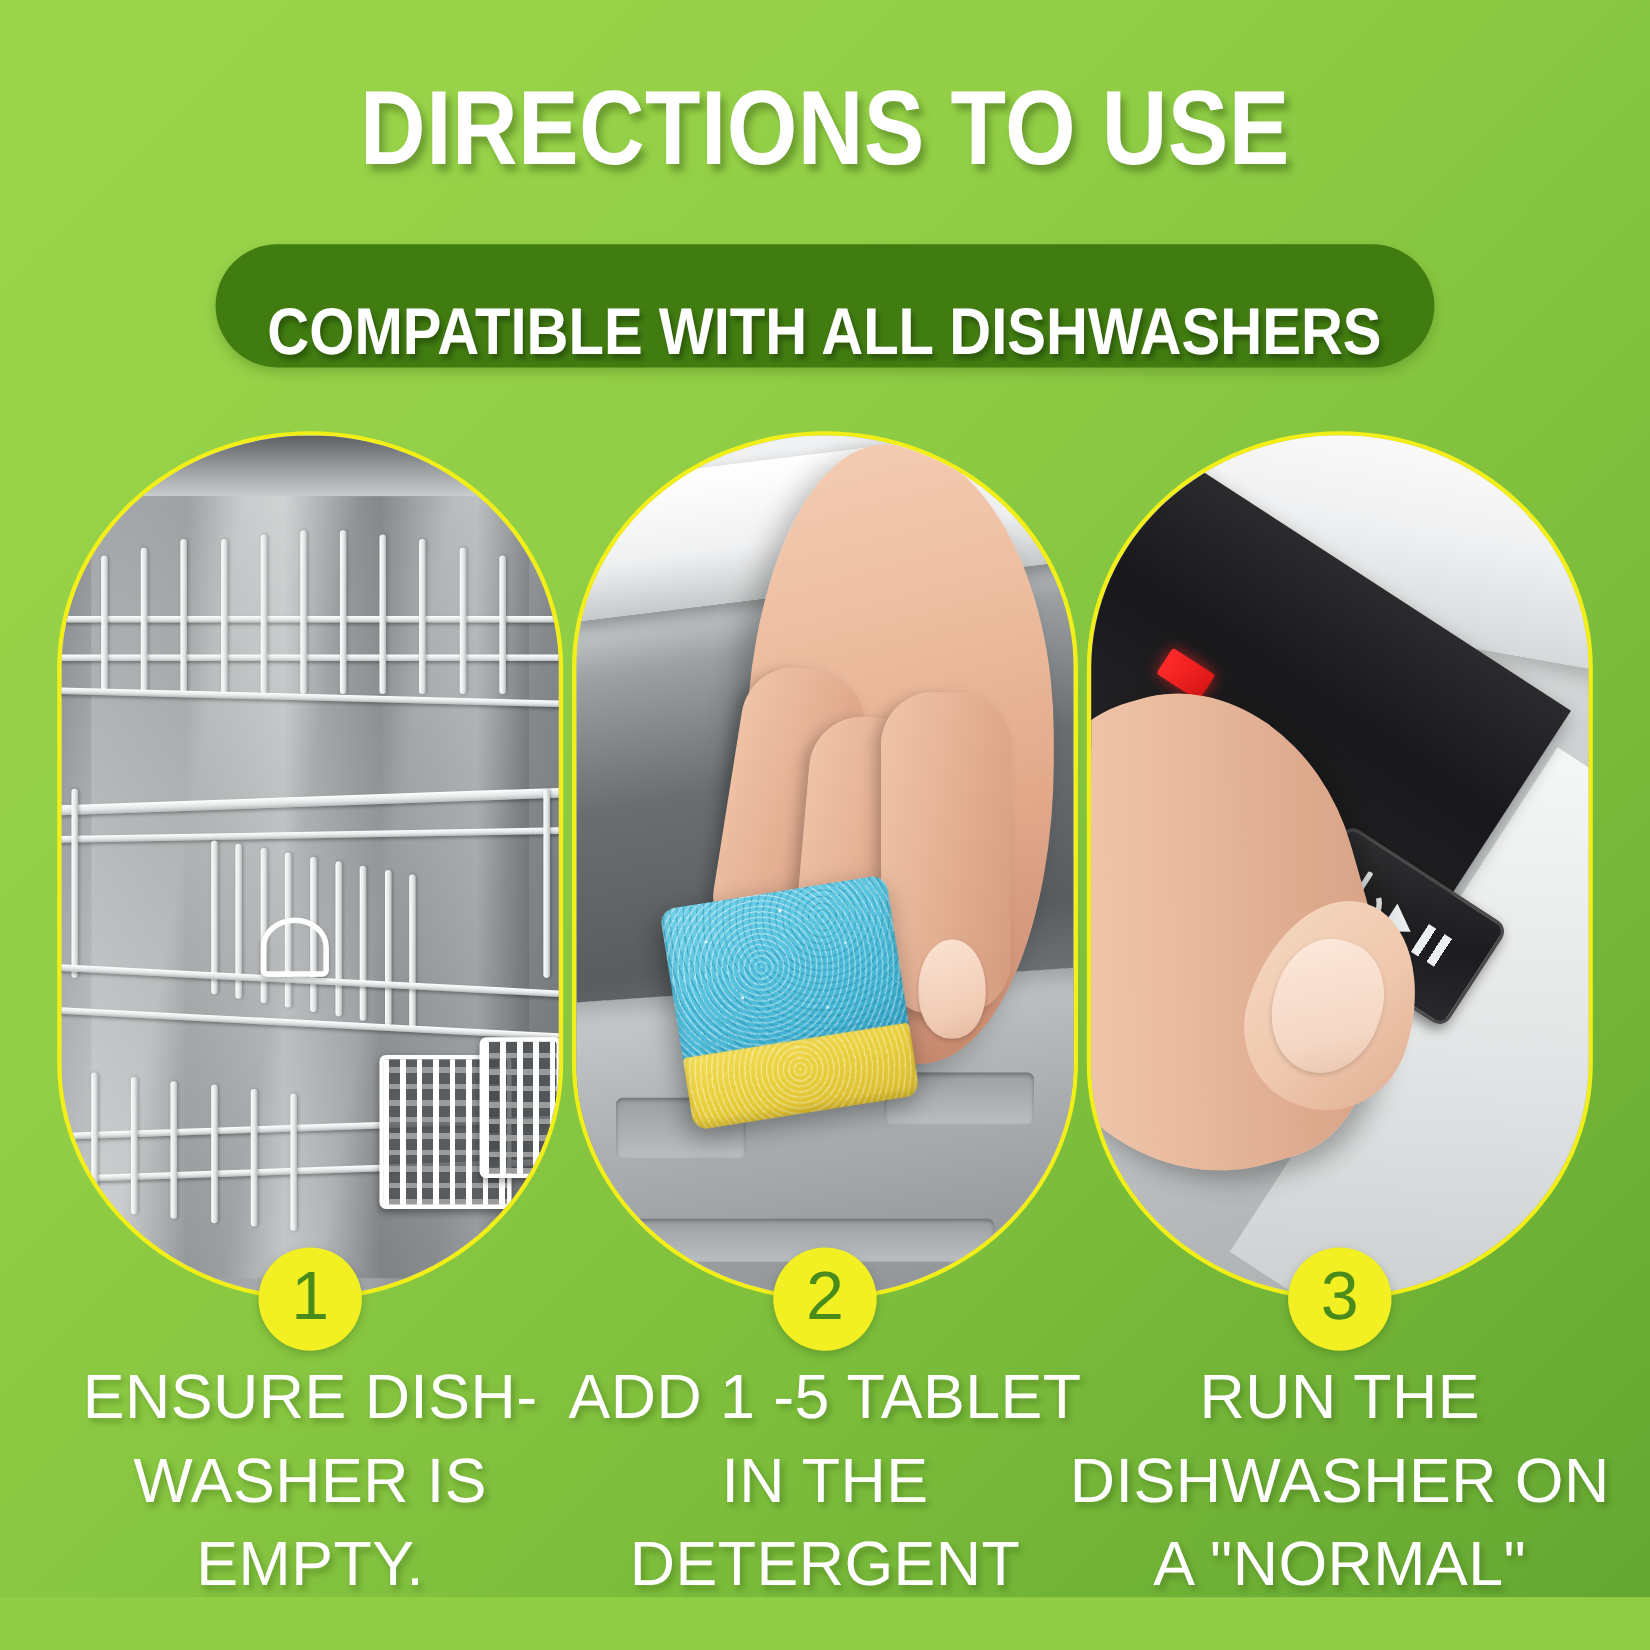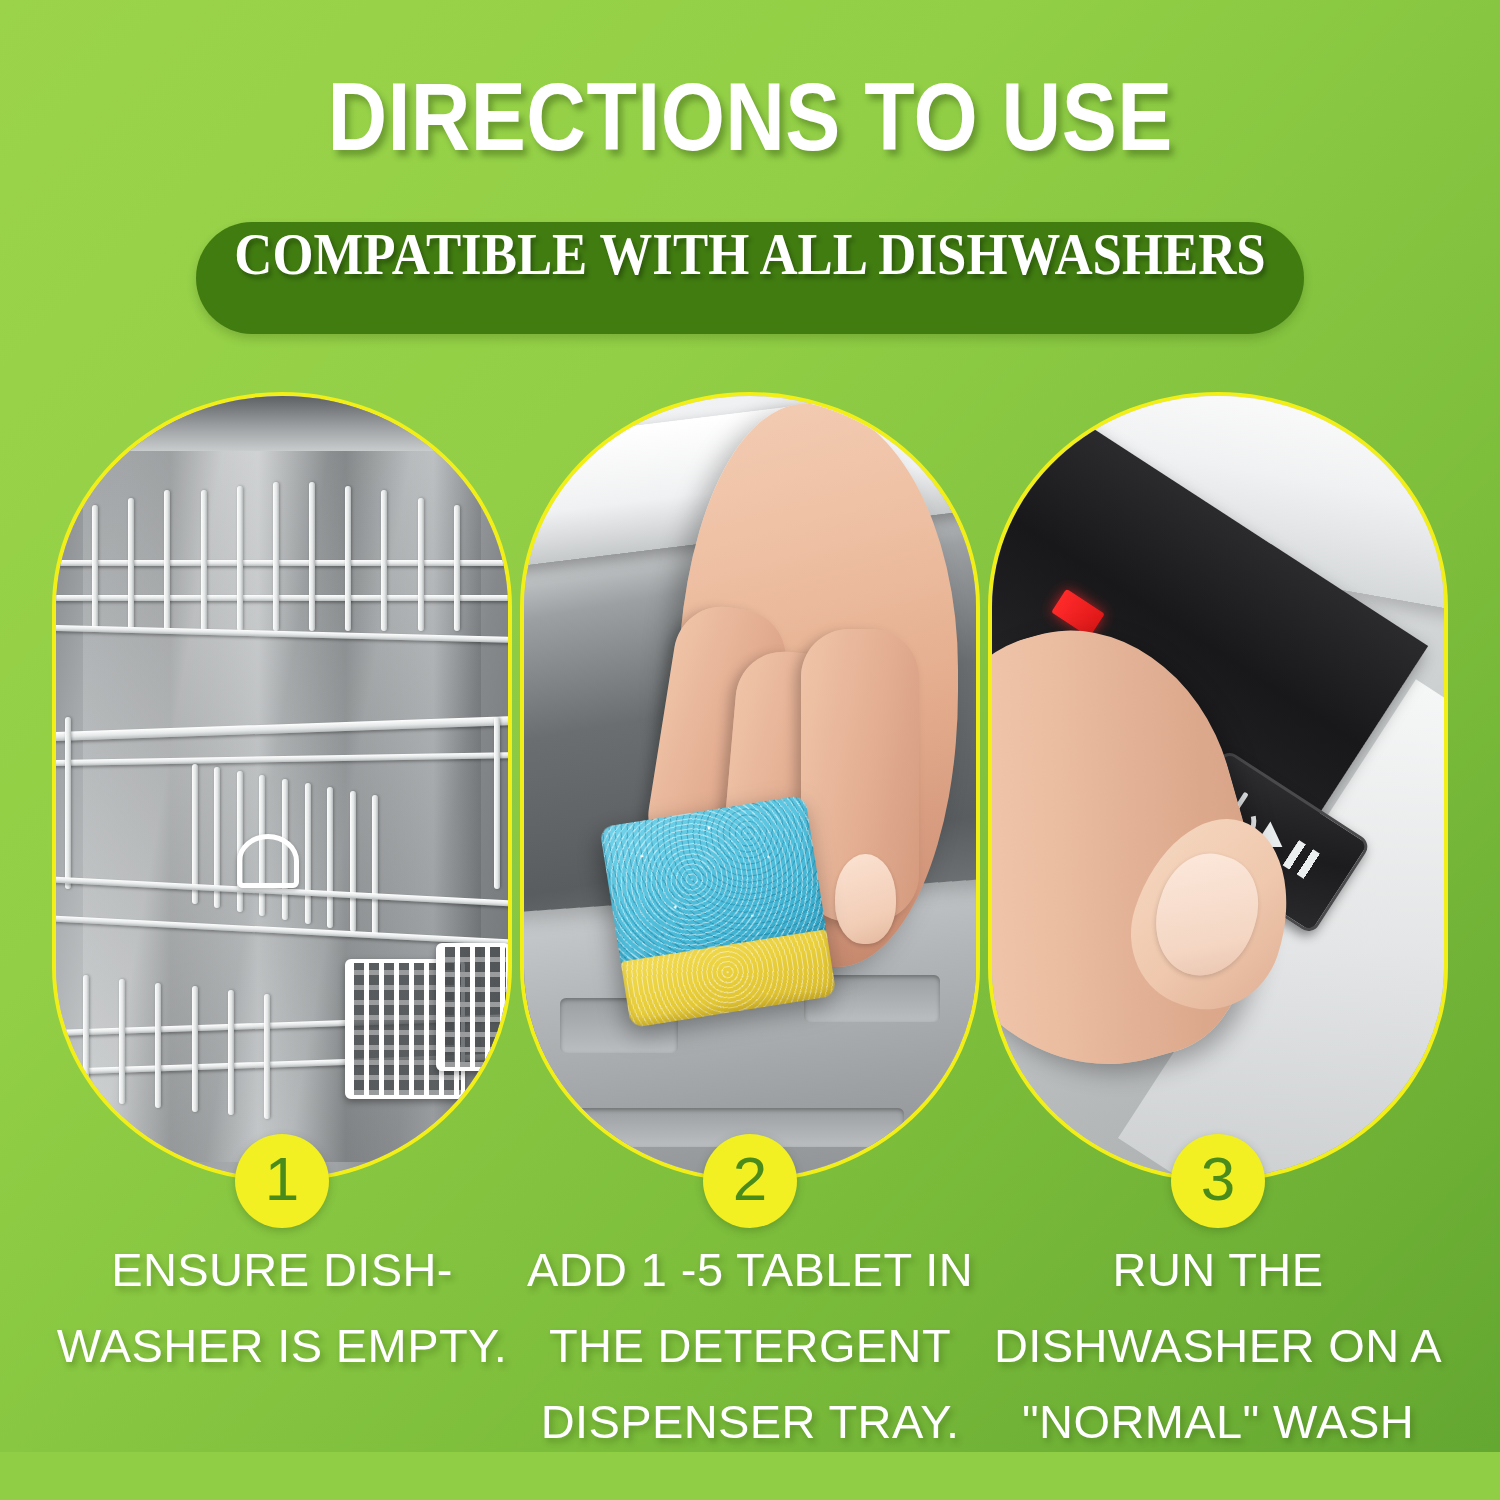--- a/index.html
+++ b/index.html
@@ -42,23 +42,22 @@
   .banner {
     position: absolute;
     top: 222px;
     left: 196px;
     width: 1108px;
     height: 112px;
     background: #417c11;
     border-radius: 56px;
     box-shadow: 0 5px 10px rgba(40, 70, 10, 0.22);
     display: flex;
-    align-items: flex-start;
+    align-items: flex-end;
     justify-content: center;
-    font-family: Liberation Serif, serif;
   }
   .banner-text {
     color: #ffffff;
     font-size: 60px;
     line-height: 64px;
     font-weight: bold;
     letter-spacing: 0px;
     transform: scaleX(0.88);
     text-shadow: 3px 4px 5px rgba(20, 45, 5, 0.45);
     white-space: nowrap;
@@ -376,21 +375,21 @@
   }
 
   
   .caption {
     position: absolute;
     top: 840px;
     left: -18px;
     width: 496px;
     text-align: center;
     color: #ffffff;
-    font-size: 47px;
+    font-size: 57px;
     line-height: 76px;
     font-weight: normal;
     letter-spacing: 0.4px;
     text-shadow: 3px 4px 6px rgba(40, 70, 10, 0.33);
   }
 </style>
 </head>
 <body>
 
 <div id="poster">

